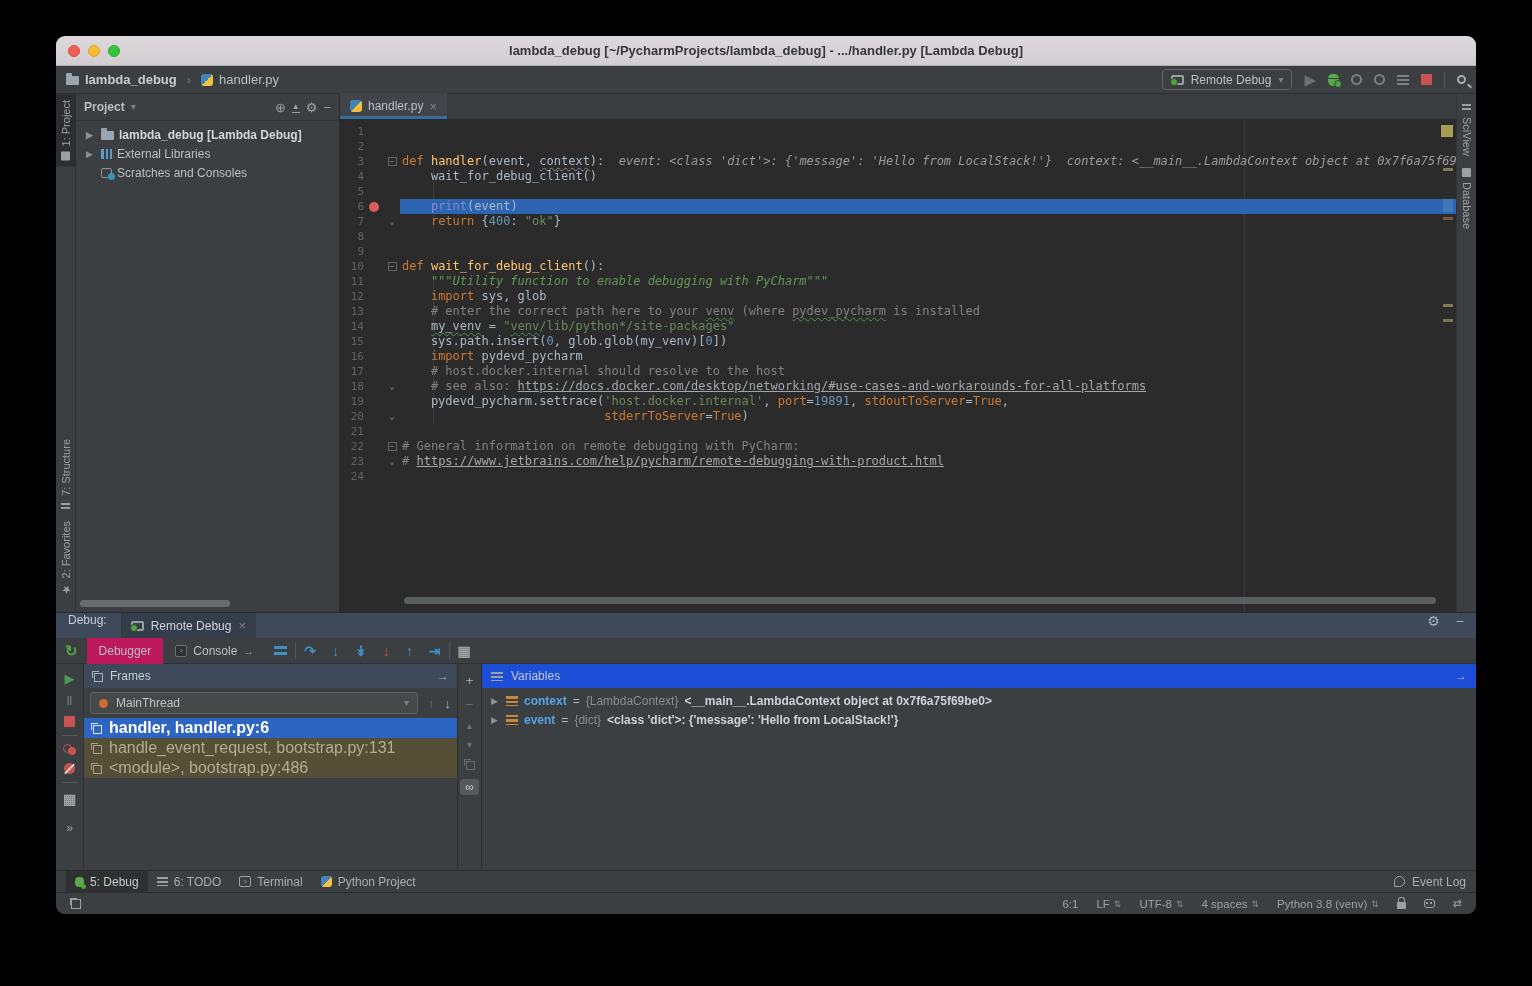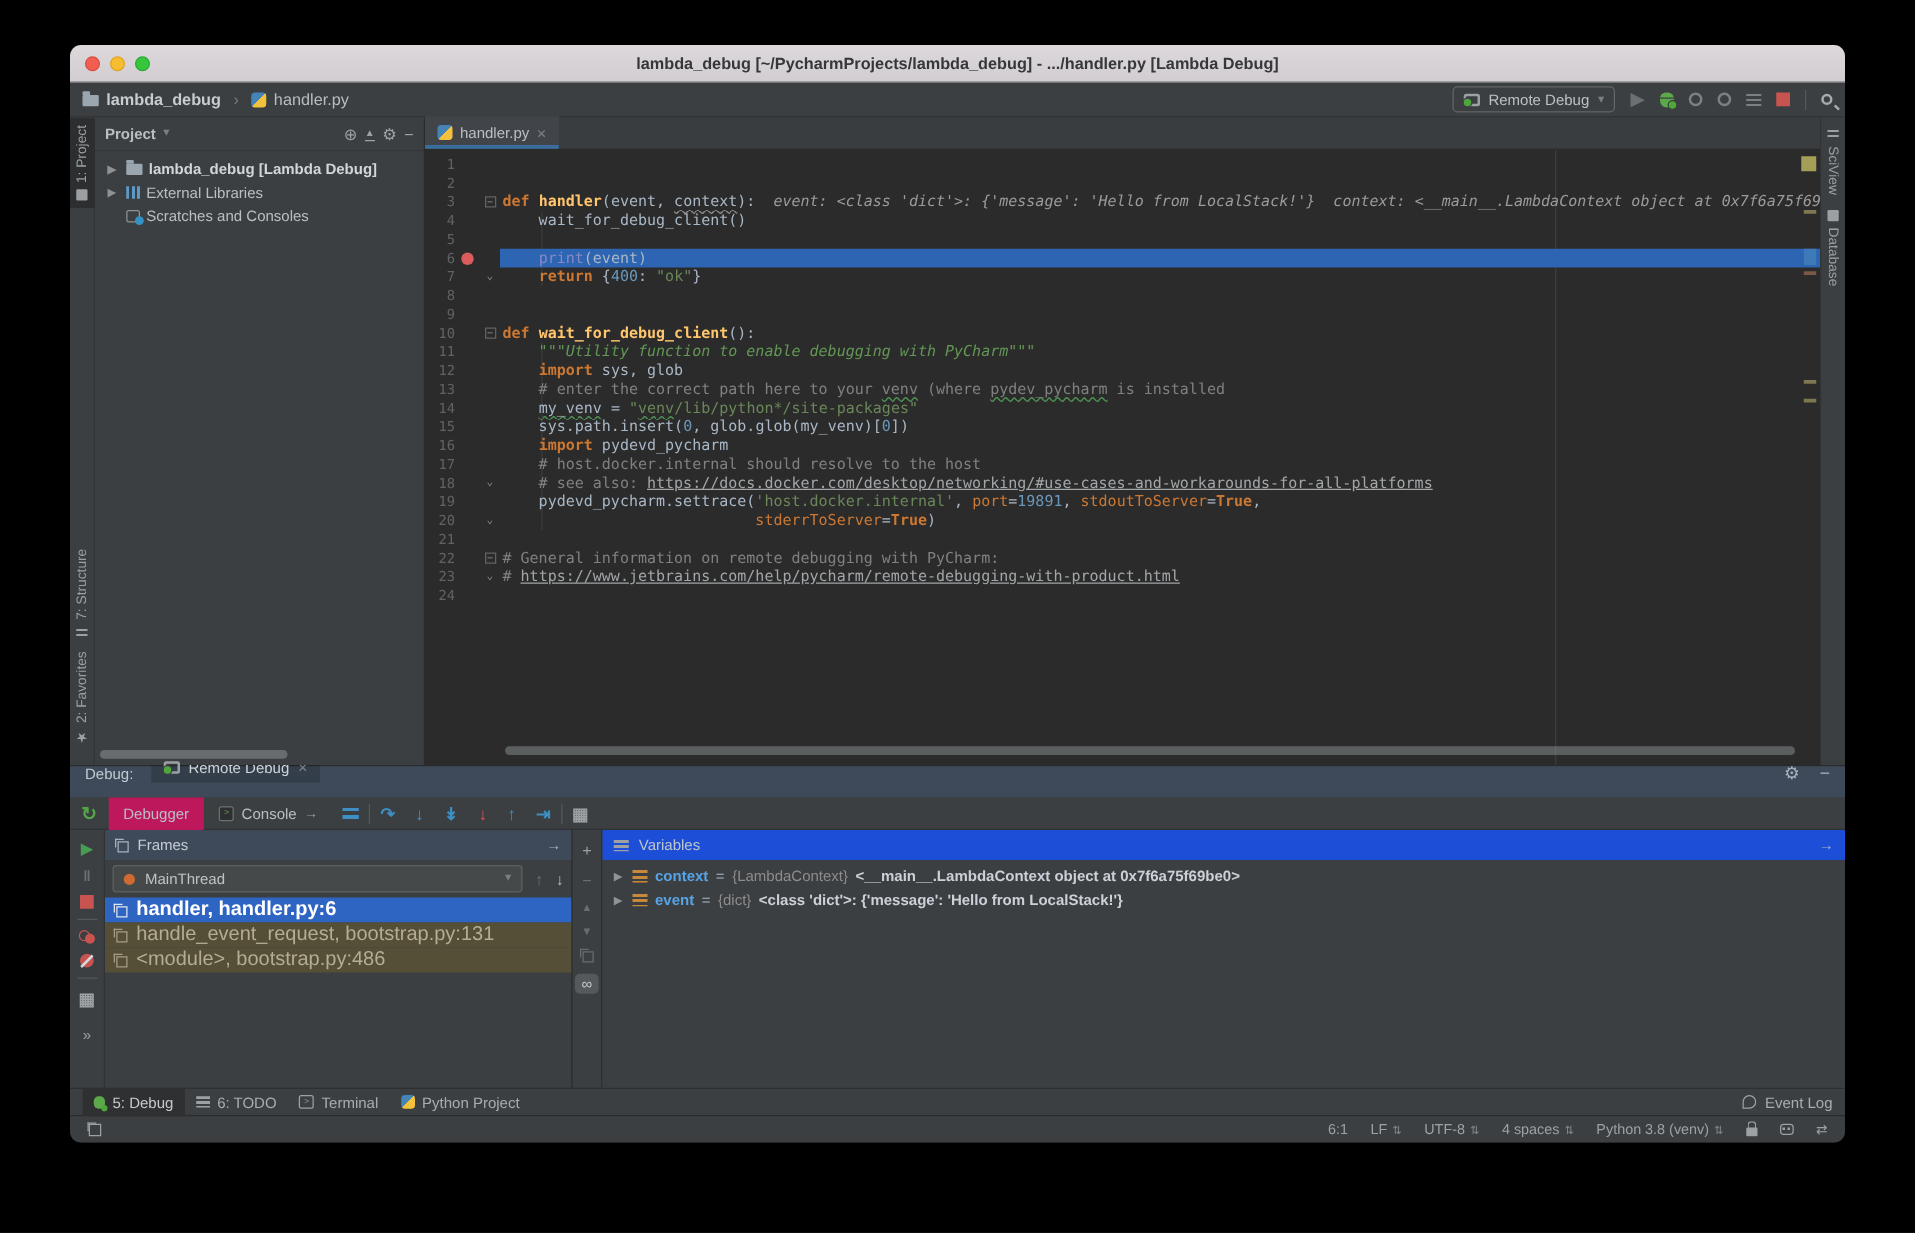--- a/index.html
+++ b/index.html
@@ -76,42 +76,42 @@
   .cl{display:flex;height:15px;white-space:pre}
   .gut{width:60px;flex:none;display:flex;align-items:center}
   .lnum{width:24px;text-align:right;color:#606366;font-size:11px}
   .bpc{width:20px;text-align:center;display:flex;justify-content:center;align-items:center}
   .bpdot{width:10px;height:10px;border-radius:50%;background:#db5c5c;display:inline-block}
   .foldc{width:16px;color:#606366;display:flex;align-items:center;justify-content:center}
   .fm{width:9px;height:9px;border:1px solid #606366;font-size:8px;line-height:7px;text-align:center;color:#8a8d8f}
   .fe{font-size:9px;color:#8a8d8f}
   .src{flex:1;position:relative;padding-left:2px;color:#a9b7c6;z-index:1}
   .cl.cur .src{background:#2d65b2}
-  .tk-k{color:#cc7832;font-weight:bold}
+  .tk-k{color:#cc7832;font-weight:normal}
   .tk-a{color:#cc7832}
-  .tk-f{color:#ffc66d;font-weight:bold}
+  .tk-f{color:#ffc66d;font-weight:normal}
   .tk-s,.tk-ts{color:#6a8759}
   .tk-n{color:#6897bb}
   .tk-c,.tk-t{color:#808080}
   .tk-d{color:#629755;font-style:italic}
   .tk-b{color:#8888c6}
   .tk-p,.tk-tp{color:#a9b7c6}
   .tk-h{color:#9b9b9b;font-style:italic}
   .tk-u{color:#a3a6a8;text-decoration:underline}
   .tk-t,.tk-ts,.tk-tp{text-decoration-line:underline;text-decoration-style:wavy;text-decoration-color:#4e8f52;text-decoration-thickness:1px;text-underline-offset:2px}
   .tk-un{color:#a9b7c6;text-decoration-line:underline;text-decoration-style:wavy;text-decoration-color:#8a8a8a;text-decoration-thickness:1px;text-underline-offset:2px}
   .margin-guide{position:absolute;top:0;bottom:0;left:904px;width:1px;background:#3a3d40;z-index:0}
   .indent-guide{position:absolute;width:1px;background:#3a3d40;left:93px;z-index:0}
   .hscroll{position:absolute;left:64px;right:20px;bottom:8px;height:7px;border-radius:4px;background:rgba(140,145,148,.5);z-index:3}
   .smark{position:absolute;right:3px;z-index:2}
   .crumbrow{height:24px;background:#313437;border-top:1px solid #272a2b;display:flex;align-items:center;padding-left:64px;font-size:12px;color:#a9abad}
 
   
   .debugwin{height:258px;display:flex;flex-direction:column;border-top:1px solid #282b2c}
-  .dhead{height:25px;background:#3e4a5a;display:flex;align-items:flex-end;padding:12px 12px;font-size:12px;color:#c3cad2}
+  .dhead{height:25px;background:#3e4a5a;display:flex;align-items:flex-start;padding:0 12px;font-size:12px;color:#c3cad2}
   .dtabsession{display:flex;align-items:center;gap:7px;background:rgba(0,0,0,.16);height:25px;padding:0 10px;margin-left:14px;color:#ced3d9}
   .dhead .sp,.fhead .sp,.vhead .sp{flex:1}
   .dhead-ico{color:#a9b3be;font-size:14px;margin-left:16px}
   .dtoolbar{height:26px;background:#3c3f41;border-bottom:1px solid #2f3133;display:flex;align-items:center;font-size:12px;color:#bbbfc3}
   .rerun{color:#55a546;font-size:15px;font-weight:bold;padding:0 9px}
   .dtab{height:26px;display:flex;align-items:center;gap:6px;padding:0 12px}
   .dtab.sel{background:#be185d}
   .consico{width:12px;height:12px;background:#2d2f30;border:1px solid #6d7072;border-radius:2px;color:#6fa364;font-size:7px;display:flex;align-items:center;justify-content:center}
   .pin{color:#9a9ea0;font-size:11px}
   .stepico{font-size:14px;padding:0 8px;color:#3d8fc4;font-weight:bold}

